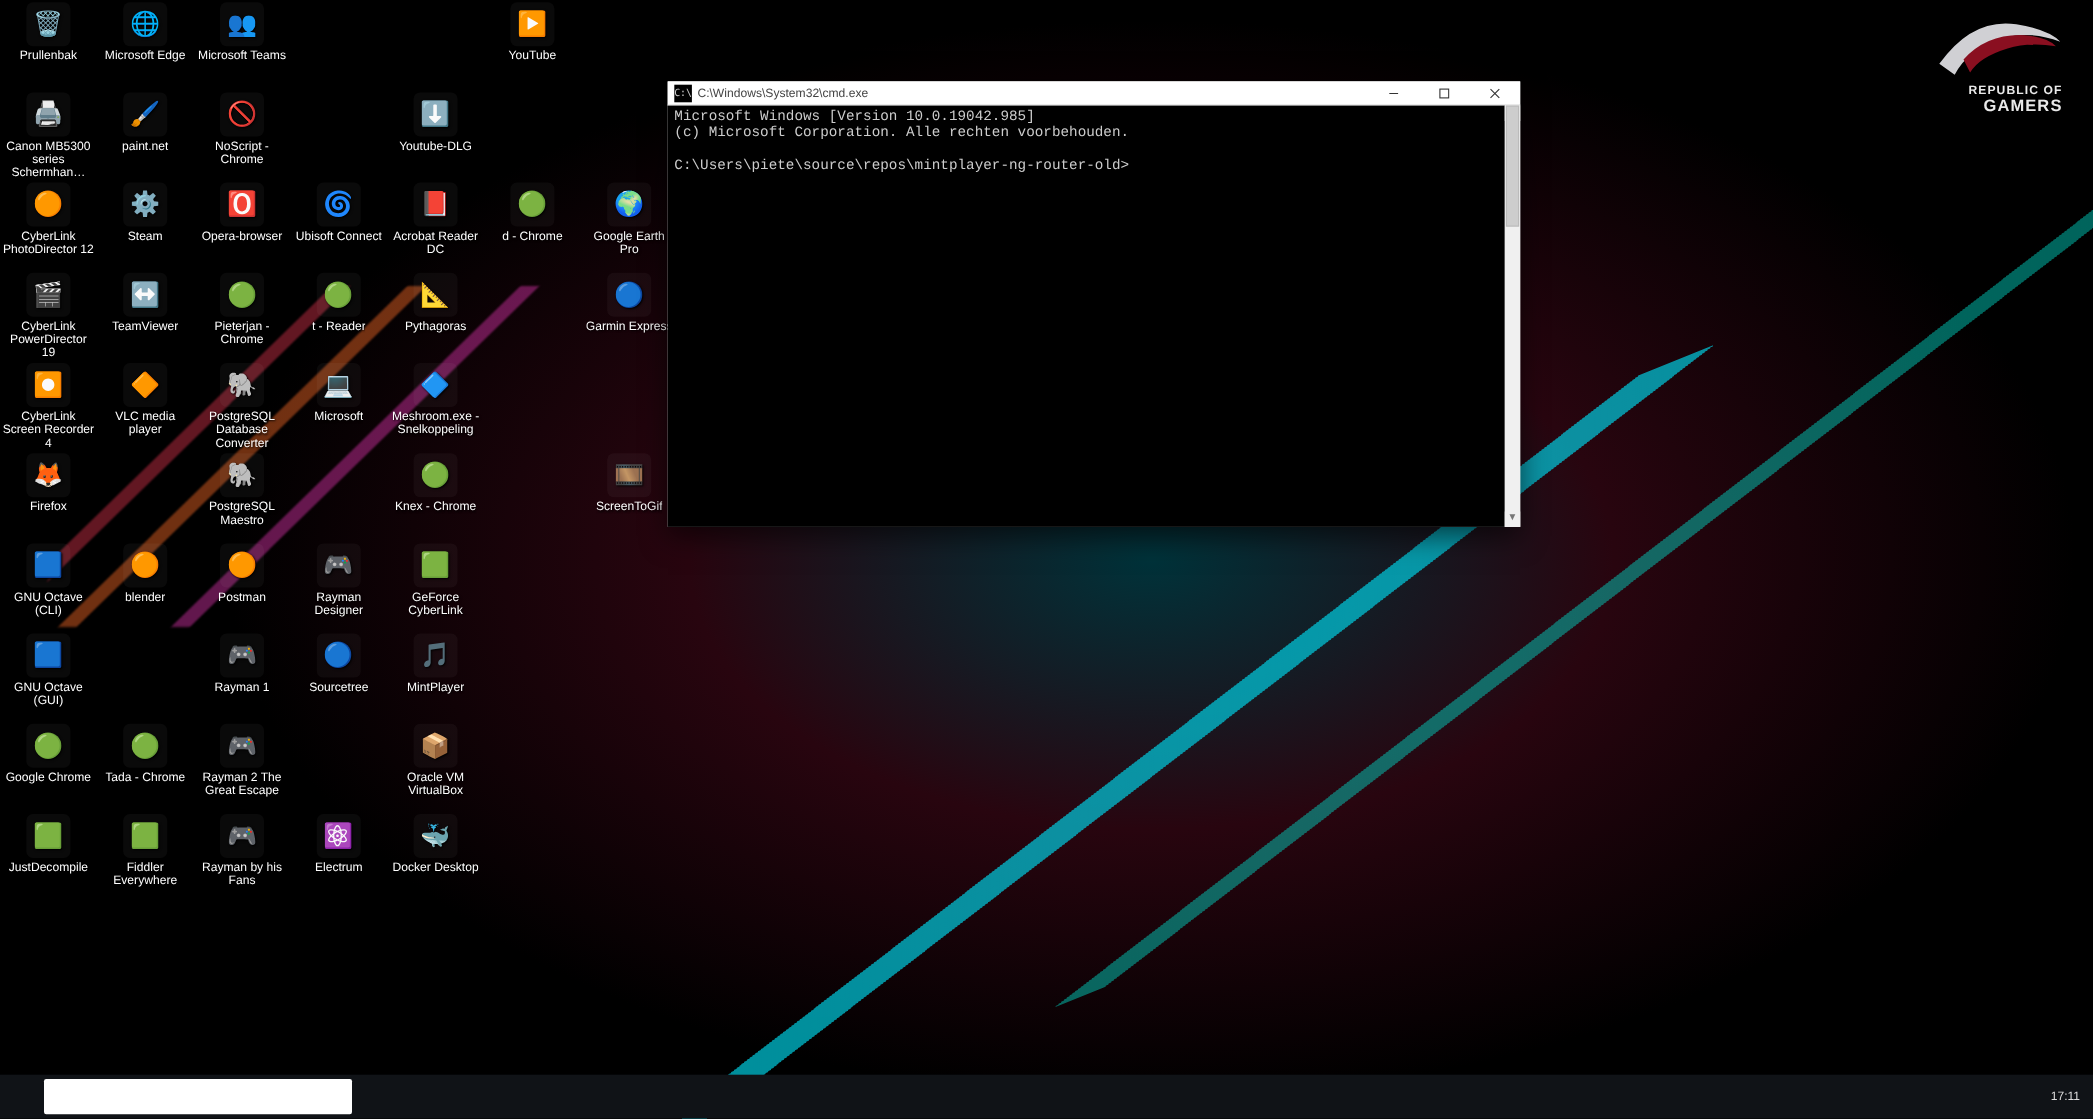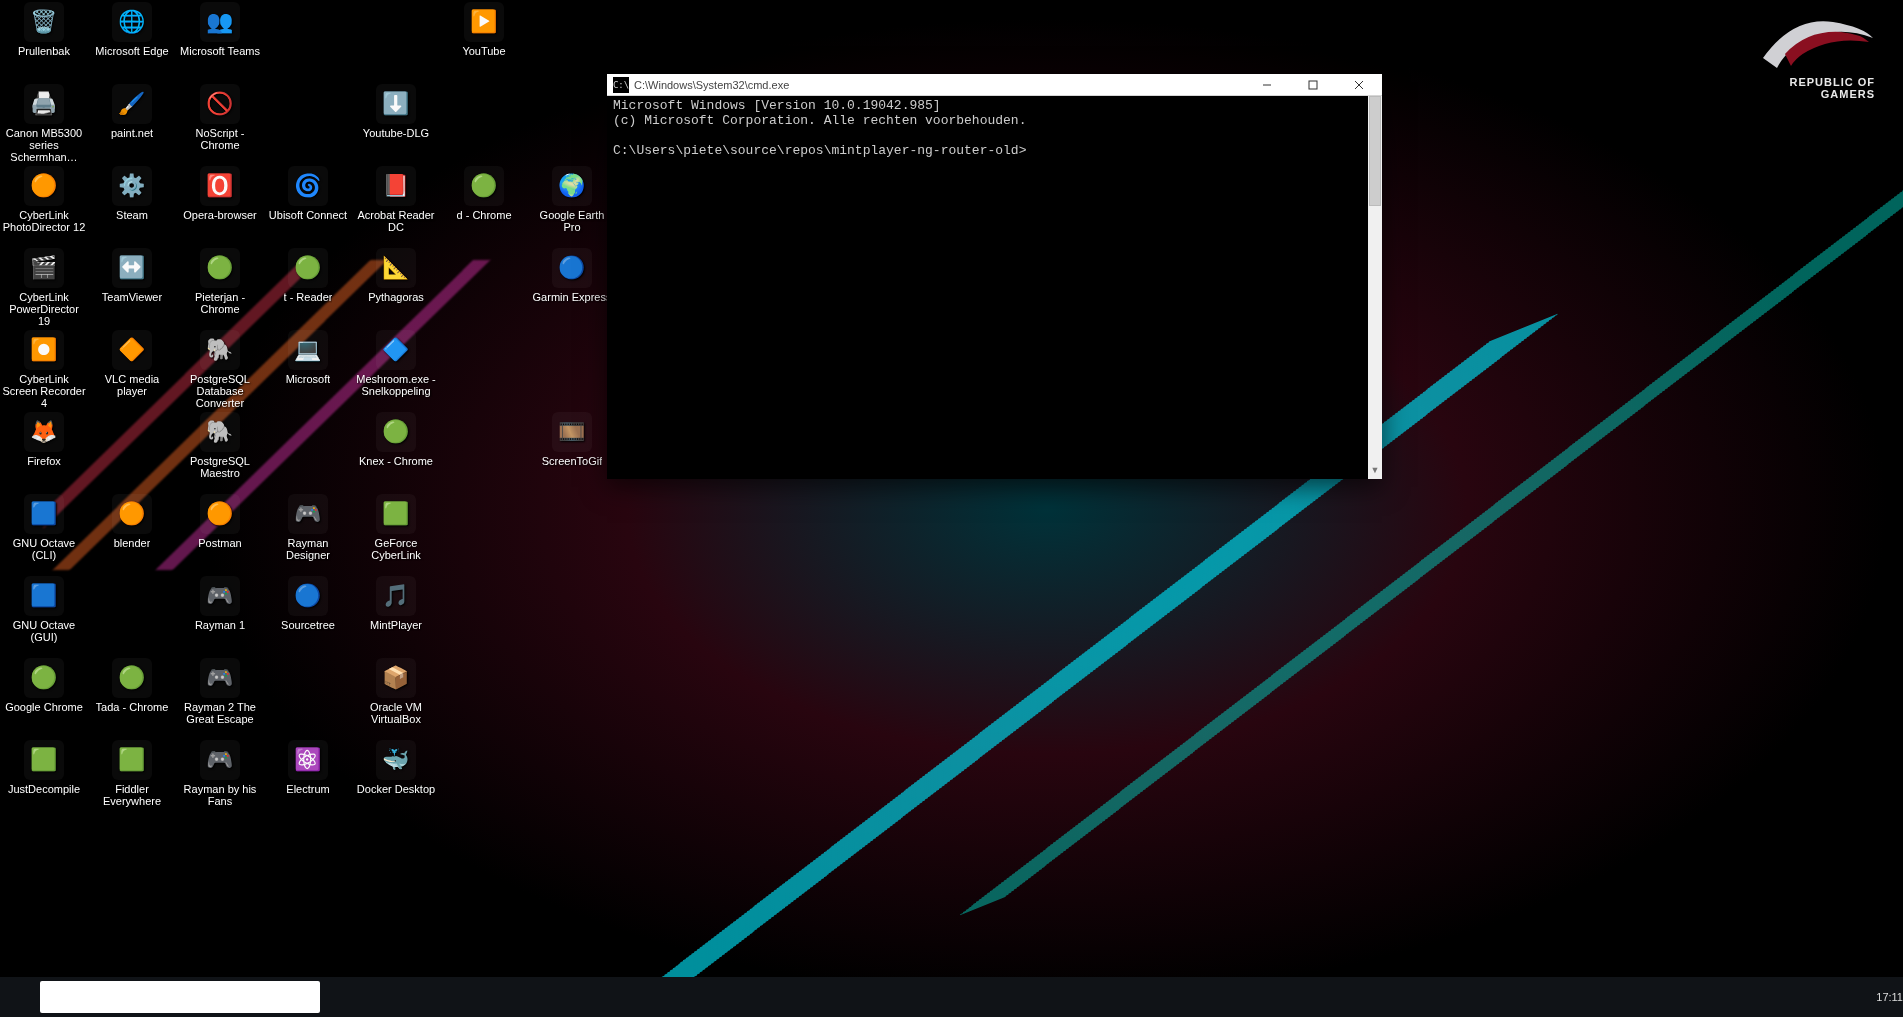--- a/index.html
+++ b/index.html
@@ -18,21 +18,21 @@
   .stripe.b { left:620px; top:430px; width:1300px; height:360px;
     background: linear-gradient(160deg, transparent 0 38%, rgba(0,210,230,.85) 38% 41%, transparent 41% 58%, rgba(0,230,210,.55) 58% 60%, transparent 60% 100%);
     transform: skewY(-22deg);
     filter: blur(.6px); opacity:.8; }
 
   
   .rog { position:absolute; right:28px; top:8px; width:180px; text-align:right; }
   .rog-eye { width:120px; height:70px; margin-left:auto; position:relative; }
   .rog-eye svg { width:100%; height:100%; }
   .rog-t1 { font-weight:800; letter-spacing:1px; font-size:11px; color:#e9e9e9; margin-top:-2px; }
-  .rog-t2 { font-weight:800; letter-spacing:1px; font-size:11px; color:#e9e9e9; }
+  .rog-t2 { font-weight:800; letter-spacing:1px; font-size:15px; color:#e9e9e9; }
 
   
   .desktop { position:absolute; left:0; top:0; display:grid;
     grid-template-columns: repeat(8, 88px);
     grid-auto-rows: 82px;
     gap:0;
     padding-top:0; }
   .dicon { width:88px; height:82px; display:flex; flex-direction:column; align-items:center; justify-content:flex-start; text-align:center; font-size:11px; line-height:12px; text-shadow:1px 1px 2px #000; cursor:default; }
   .dicon .ic { width:40px; height:40px; margin-top:2px; margin-bottom:3px; background:rgba(255,255,255,.04); border-radius:6px; display:flex; align-items:center; justify-content:center; font-size:22px; }
   .dicon span.lbl { display:block; max-width:84px; overflow:hidden; }
@@ -47,21 +47,21 @@
   .cmd-body { position:absolute; left:0; top:22px; right:14px; bottom:0; background:#000; color:#ccc; font:13px/15px Consolas, "Courier New", monospace; padding:2px 6px; white-space:pre; overflow:hidden; }
   .cmd-scroll { position:absolute; right:0; top:22px; width:14px; bottom:0; background:#f0f0f0; }
   .cmd-scroll .thumb { position:absolute; left:1px; right:1px; top:0; height:110px; background:#cdcdcd; border:1px solid #bbb; }
   .cmd-scroll .arrow { position:absolute; left:0; right:0; height:14px; text-align:center; font-size:9px; color:#777; background:#f0f0f0; }
   .cmd-scroll .arrow.up { top:0; } .cmd-scroll .arrow.dn { bottom:0; }
 
   
   .taskbar { position:absolute; left:0; right:0; bottom:0; height:40px; background:#101317; display:flex; align-items:center; }
   .taskbar .search { margin-left:40px; width:280px; height:32px; background:#fff; border-radius:2px; }
   .taskbar .sp { flex:1; }
-  .taskbar .clock { color:#ddd; font-size:11px; text-align:left; }
+  .taskbar .clock { color:#ddd; font-size:11px; margin-right:12px; text-align:left; }
 </style>
 </head>
 <body>
 
 <div class="stripe a"></div>
 <div class="stripe b"></div>
 
 <div class="rog">
   <div class="rog-eye">
     <svg viewBox="0 0 120 70">

